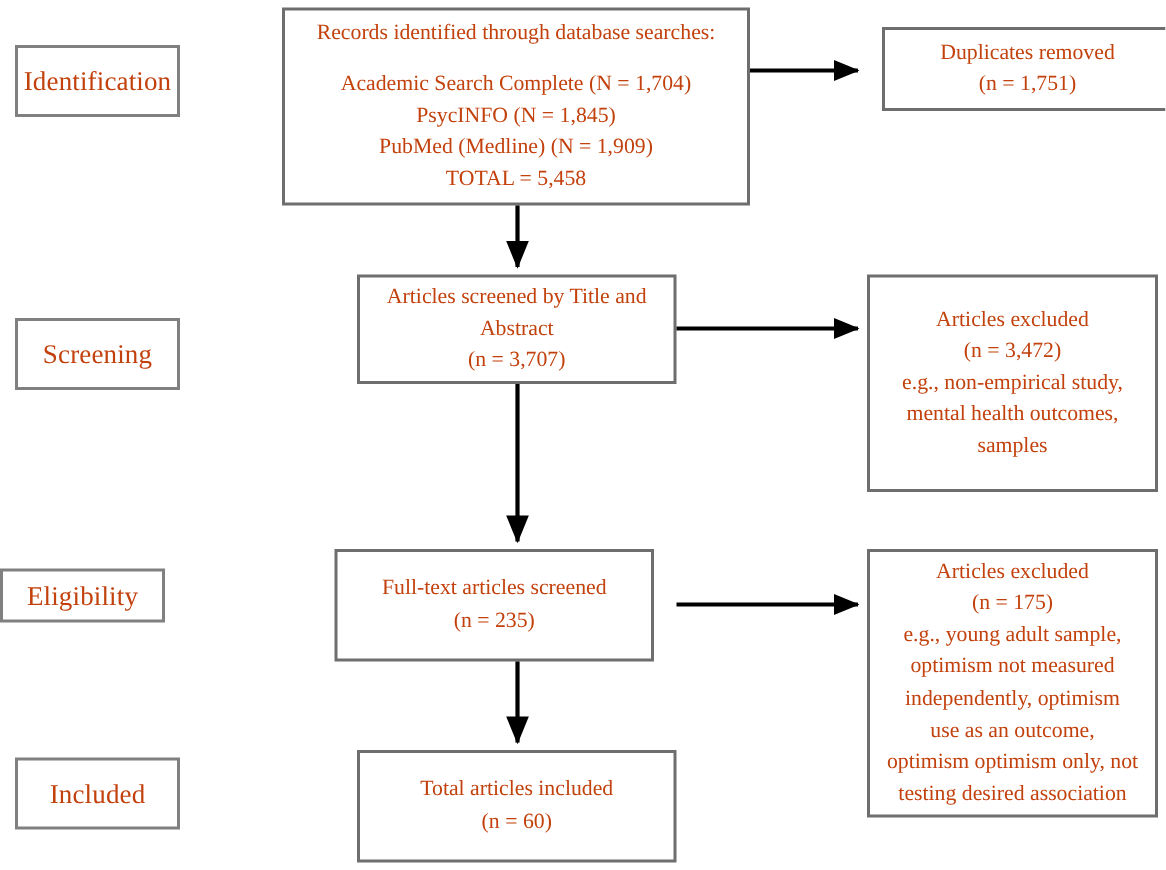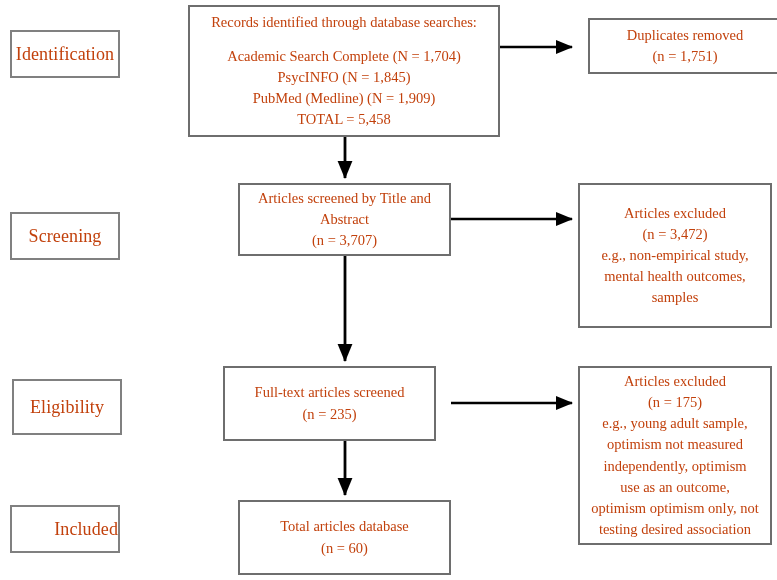--- a/index.html
+++ b/index.html
@@ -66,25 +66,25 @@
 <div id="diagram">
 
   <div class="box stage-label" style="left:10px; top:30px; width:110px; height:48px;">
     <span>Identification</span>
   </div>
 
   <div class="box stage-label" style="left:10px; top:212px; width:110px; height:48px;">
     <span>Screening</span>
   </div>
 
-  <div class="box stage-label" style="left:12px; top:379px; width:110px; height:56px;">
+  <div class="box stage-label" style="left:0; top:379px; width:110px; height:36px;">
     <span>Eligibility</span>
   </div>
 
-  <div class="box stage-label" style="left:10px; top:505px; width:110px; height:48px;justify-content:flex-end;">
+  <div class="box stage-label" style="left:10px; top:505px; width:110px; height:48px;">
     <span>Included</span>
   </div>
 
   <div class="box flow-box" style="left:188px; top:5px; width:312px; height:132px;">
     <div class="lines">
       <span class="line">Records identified through database searches:</span>
       <span class="line spacer"></span>
       <span class="line">Academic Search Complete (N = 1,704)</span>
       <span class="line">PsycINFO (N = 1,845)</span>
       <span class="line">PubMed (Medline) (N = 1,909)</span>
@@ -132,21 +132,21 @@
       <span class="line">optimism not measured</span>
       <span class="line">independently, optimism</span>
       <span class="line">use as an outcome,</span>
       <span class="line">optimism optimism only, not</span>
       <span class="line">testing desired association</span>
     </div>
   </div>
 
   <div class="box flow-box" style="left:238px; top:500px; width:213px; height:75px;">
     <div class="lines">
-      <span class="line">Total articles database</span>
+      <span class="line">Total articles included</span>
       <span class="line">(n = 60)</span>
     </div>
   </div>
 
   <svg id="arrows" viewBox="0 0 777 580">
     <defs>
       <marker id="arrowhead" markerWidth="7" markerHeight="7" refX="6.2" refY="3.1" orient="auto" markerUnits="strokeWidth">
         <path d="M0,0.4 L6.6,3.1 L0,5.8 z" fill="#000000"></path>
       </marker>
     </defs>

